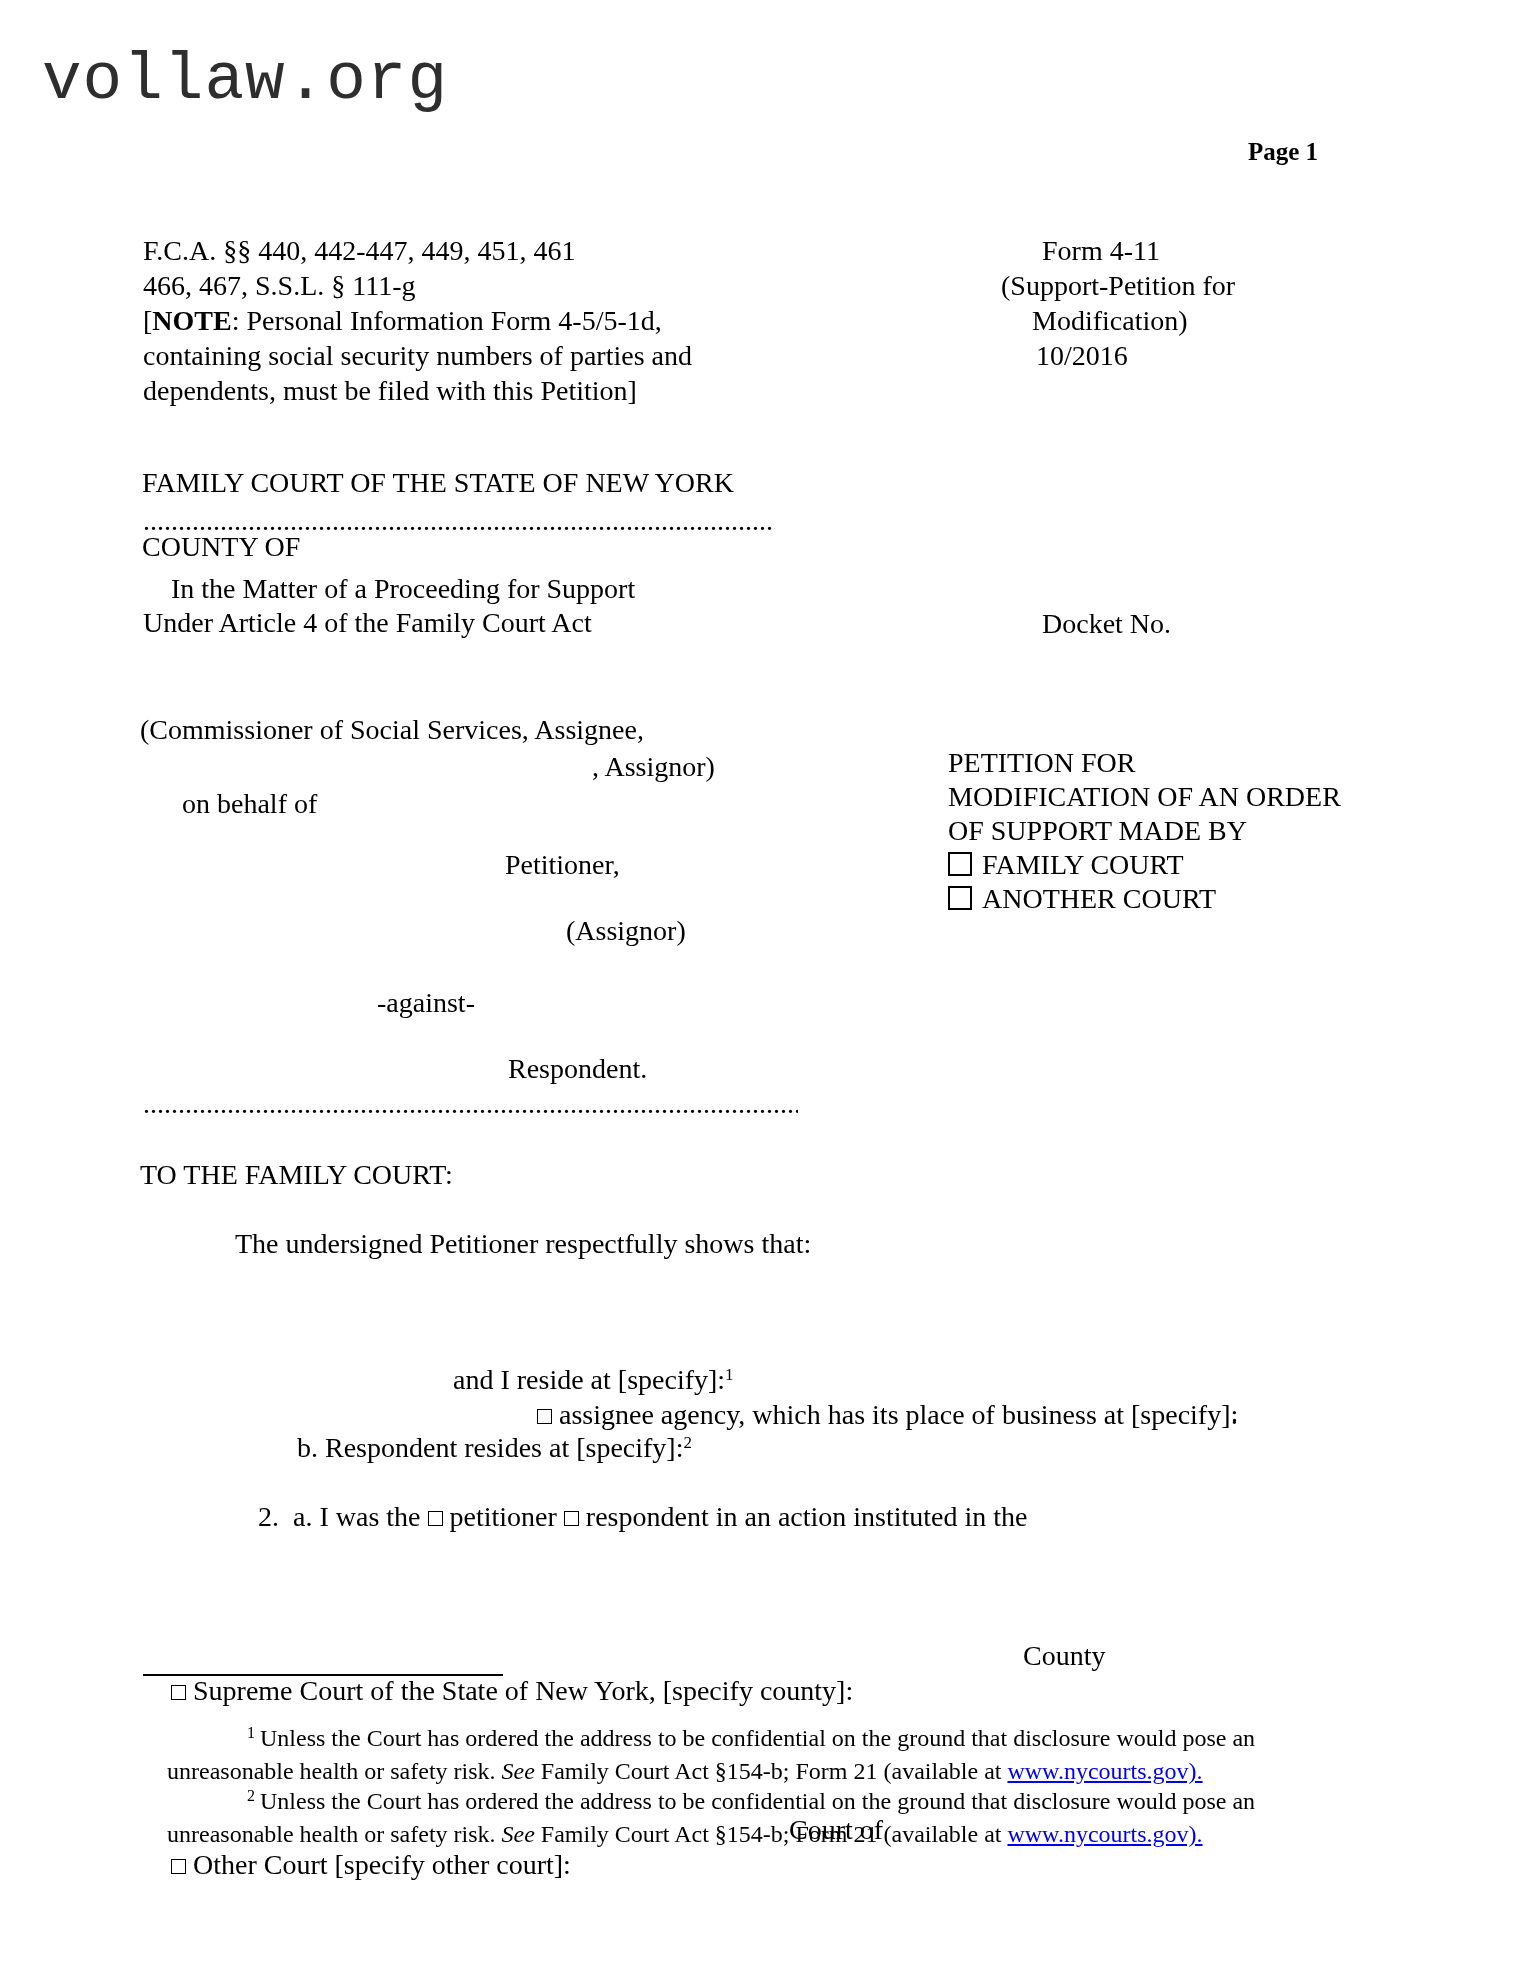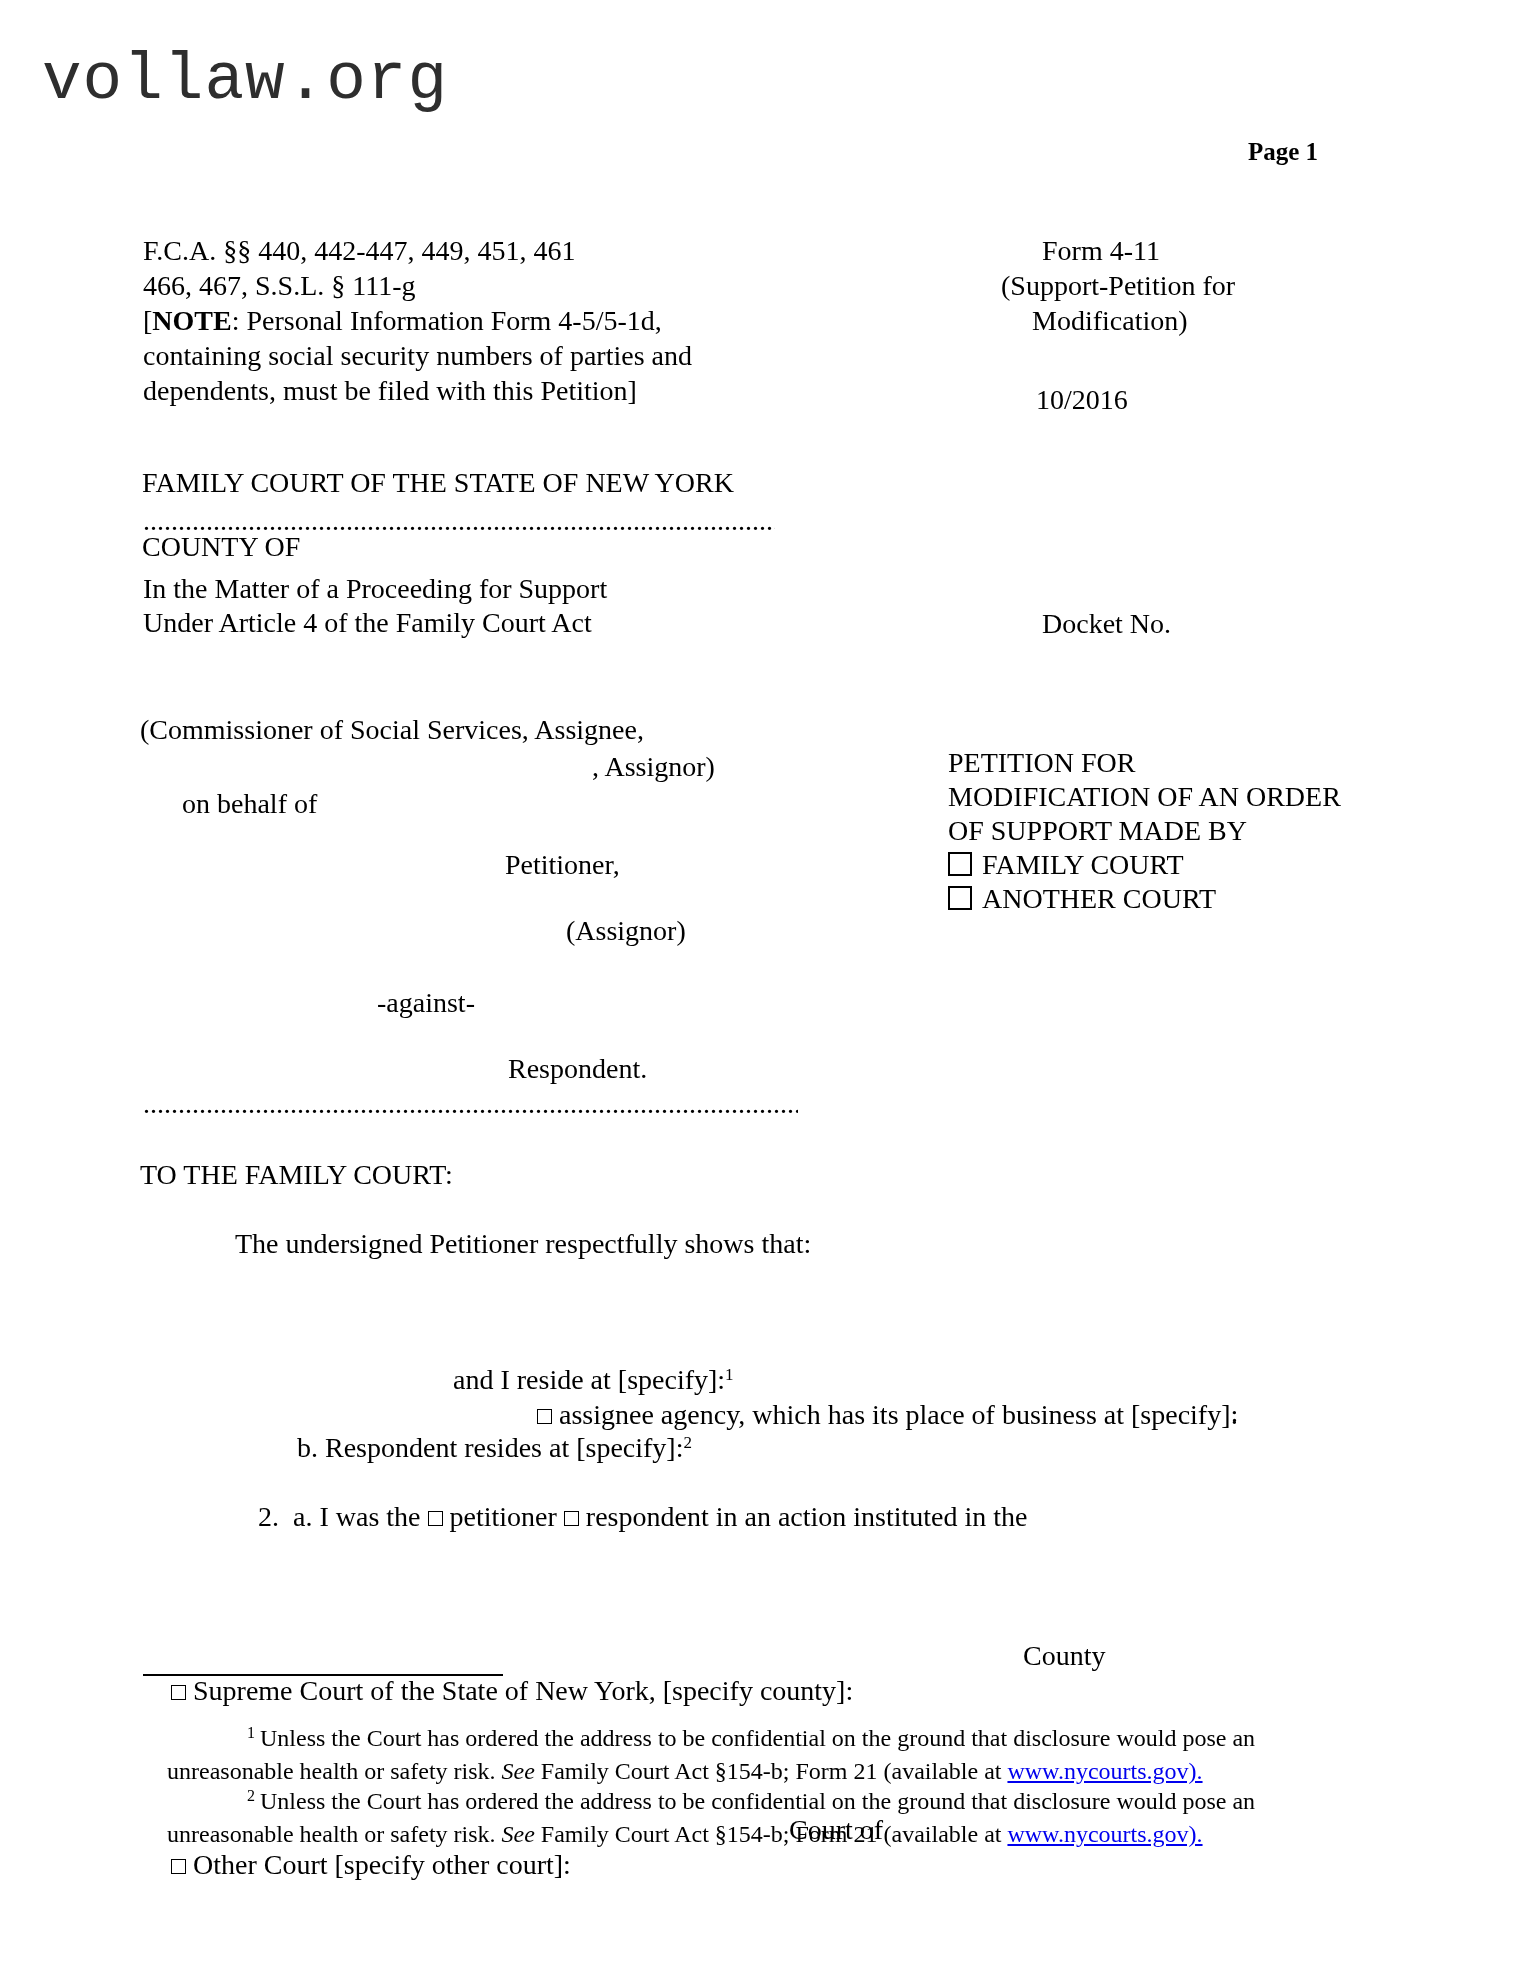--- a/index.html
+++ b/index.html
@@ -15,21 +15,21 @@
   .rel { position:relative; }
   .logo {
     position:absolute; left:42px; top:46px;
     font-family:"Liberation Mono","DejaVu Sans Mono",monospace;
     font-size:66px; line-height:70px; color:#2e2e2e; letter-spacing:1px;
   }
   .pagenum { position:absolute; left:1248px; top:134px; font-size:25px; line-height:35px;font-weight:bold; }
   .block { position:absolute; }
   .block .bl { white-space:pre; font-size:28px; line-height:35px; }
   .form-block .bl { line-height:35px; }
-  .pl41 { padding-left:41px; } .pl31 { padding-left:31px; } .pl35 { padding-left:35px;margin-top:44px; }
+  .pl41 { padding-left:41px; } .pl31 { padding-left:31px; } .pl35 { padding-left:35px; }
   .caption-lines .bl { line-height:36px;margin-top:28px; }
   .petition-block .bl { line-height:34px; }
   .dots { overflow:hidden; height:35px; }
   .cbl { 
     display:inline-block; width:20px; height:20px; border:2px solid #000;
     margin-right:10px; vertical-align:-2px; background:#fff;
   }
   .cbs { 
     display:inline-block; width:13px; height:13px; border:1.5px solid #000;
     margin:0 7px; vertical-align:0px; background:#fff;
@@ -67,21 +67,21 @@
   </div>
 
   <div class="block caption-lines" style="left:142px; top:437px;">
     <div class="bl">FAMILY COURT OF THE STATE OF NEW YORK</div>
     <div class="bl">COUNTY OF</div>
   </div>
 
   <div class="line dots" style="left:143px; top:503px; width:632px;">........................................................................................................................</div>
 
   <div class="block" style="left:143px; top:572px;">
-    <div class="bl" style="line-height:34px;">In the Matter of a Proceeding for Support</div>
+    <div class="bl" style="line-height:34px;margin-left:28px;">In the Matter of a Proceeding for Support</div>
     <div class="bl" style="line-height:34px;">Under Article 4 of the Family Court Act</div>
   </div>
   <div class="line" style="left:1042px; top:606px;">Docket No.</div>
 
   <div class="block" style="left:140px; top:711px;">
     <div class="bl" style="line-height:37px;">(Commissioner of Social Services, Assignee,</div>
     <div class="bl rel" style="line-height:37px; width:1240px;">
       <span>on behalf of</span>
       <span class="inner-abs" style="left:452px;">, Assignor)</span>
     </div>

